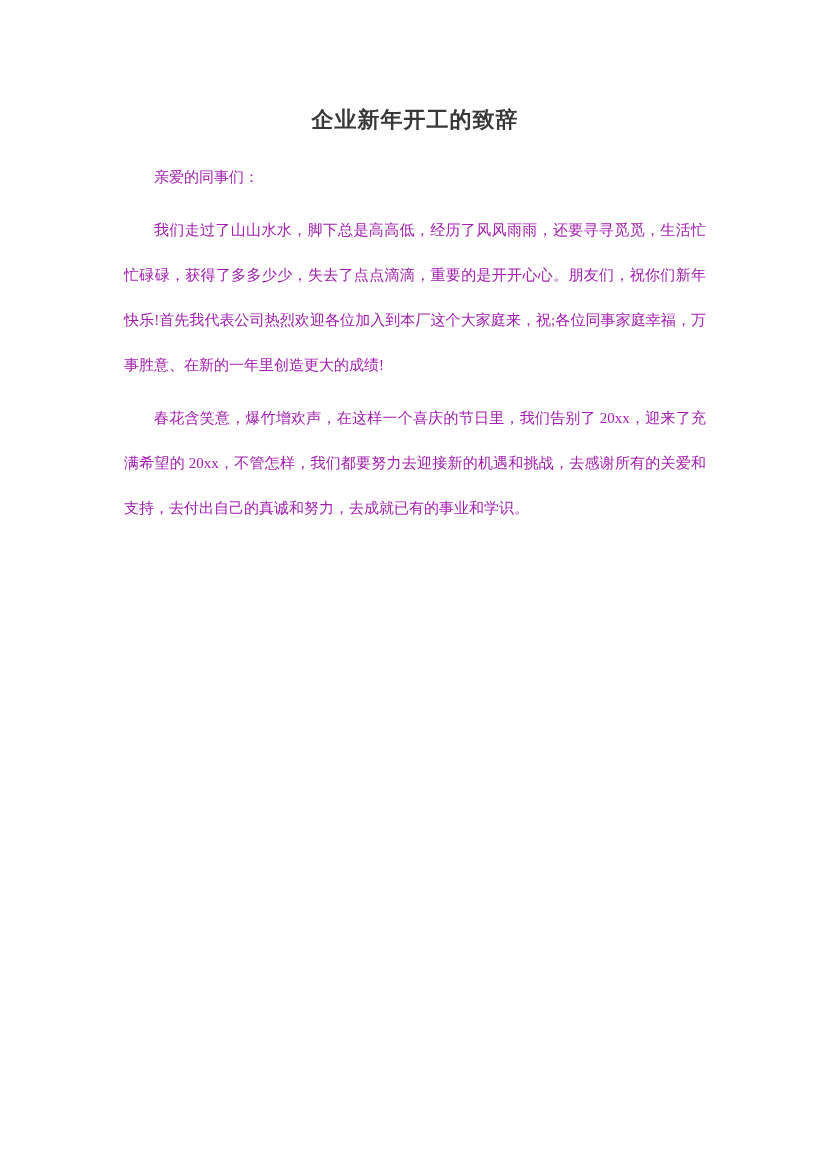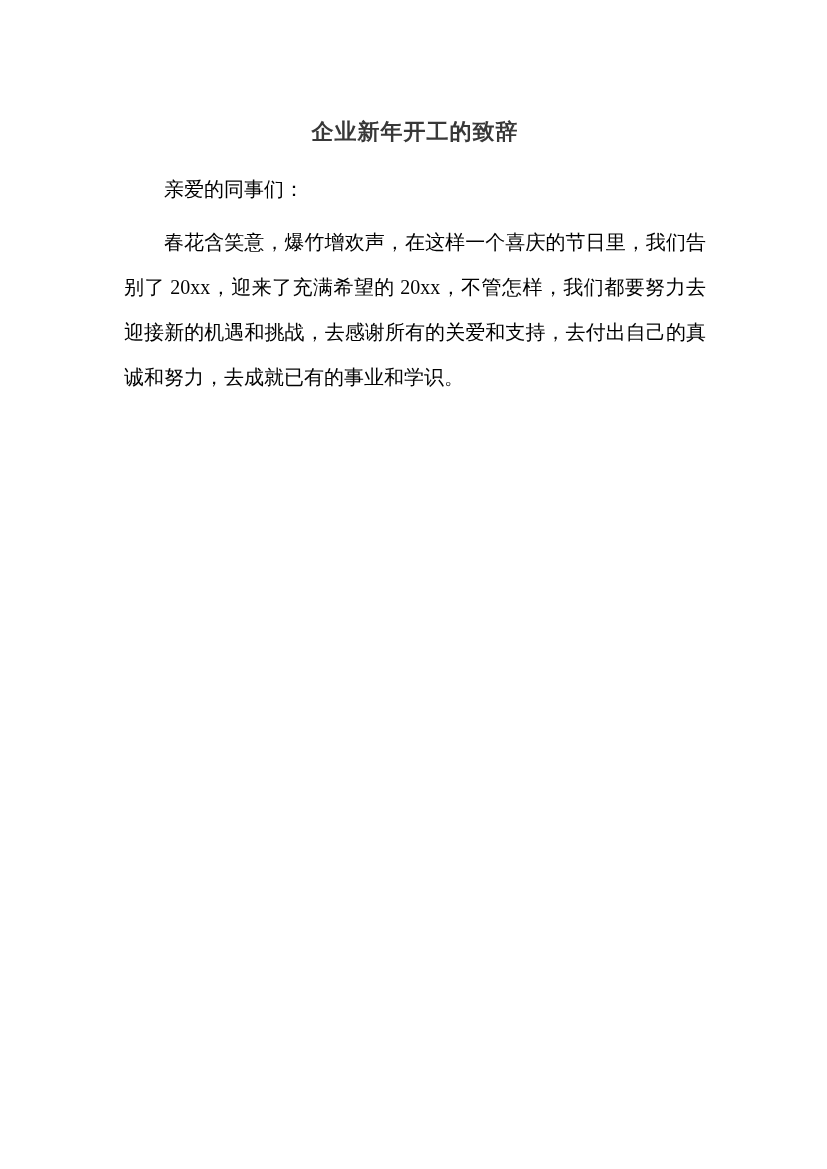--- a/index.html
+++ b/index.html
@@ -13,44 +13,45 @@
     height: 1169px;
     margin: 0;
     background: #ffffff;
     overflow: hidden;
     box-sizing: border-box;
     padding: 105px 121px 0 124px;
     color: #3d3d3d;
     font-family: "Liberation Serif", "DejaVu Serif", serif;
   }
   .doc-title {
-    margin: 12px 0 20px 0;
+    margin: 0 0 20px 0;
     font-size: 22px;
     line-height: 30px;
     font-weight: bold;
     text-align: center;
     color: #383838;
     letter-spacing: 1px;
   }
   .para {
     margin: 0 0 8px 0;
-    font-size: 20px;
+    font-size: 15px;
     line-height: 45px;
     text-align: justify;
     text-indent: 2em;
-    color: #000000;
+    color: #a21caf;
     word-break: break-all;
   }
 </style>
 </head>
 <body>
 
 <div class="page">
   <h1 class="doc-title">企业新年开工的致辞</h1>
 
   <p class="para">亲爱的同事们：</p>
 
 
+  <p class="para">我们走过了山山水水，脚下总是高高低，经历了风风雨雨，还要寻寻觅觅，生活忙忙碌碌，获得了多多少少，失去了点点滴滴，重要的是开开心心。朋友们，祝你们新年快乐!首先我代表公司热烈欢迎各位加入到本厂这个大家庭来，祝;各位同事家庭幸福，万事胜意、在新的一年里创造更大的成绩!</p>
 
   <p class="para">春花含笑意，爆竹增欢声，在这样一个喜庆的节日里，我们告别了 20xx，迎来了充满希望的 20xx，不管怎样，我们都要努力去迎接新的机遇和挑战，去感谢所有的关爱和支持，去付出自己的真诚和努力，去成就已有的事业和学识。</p>
 
 
 </div>
 
 </body></html>

